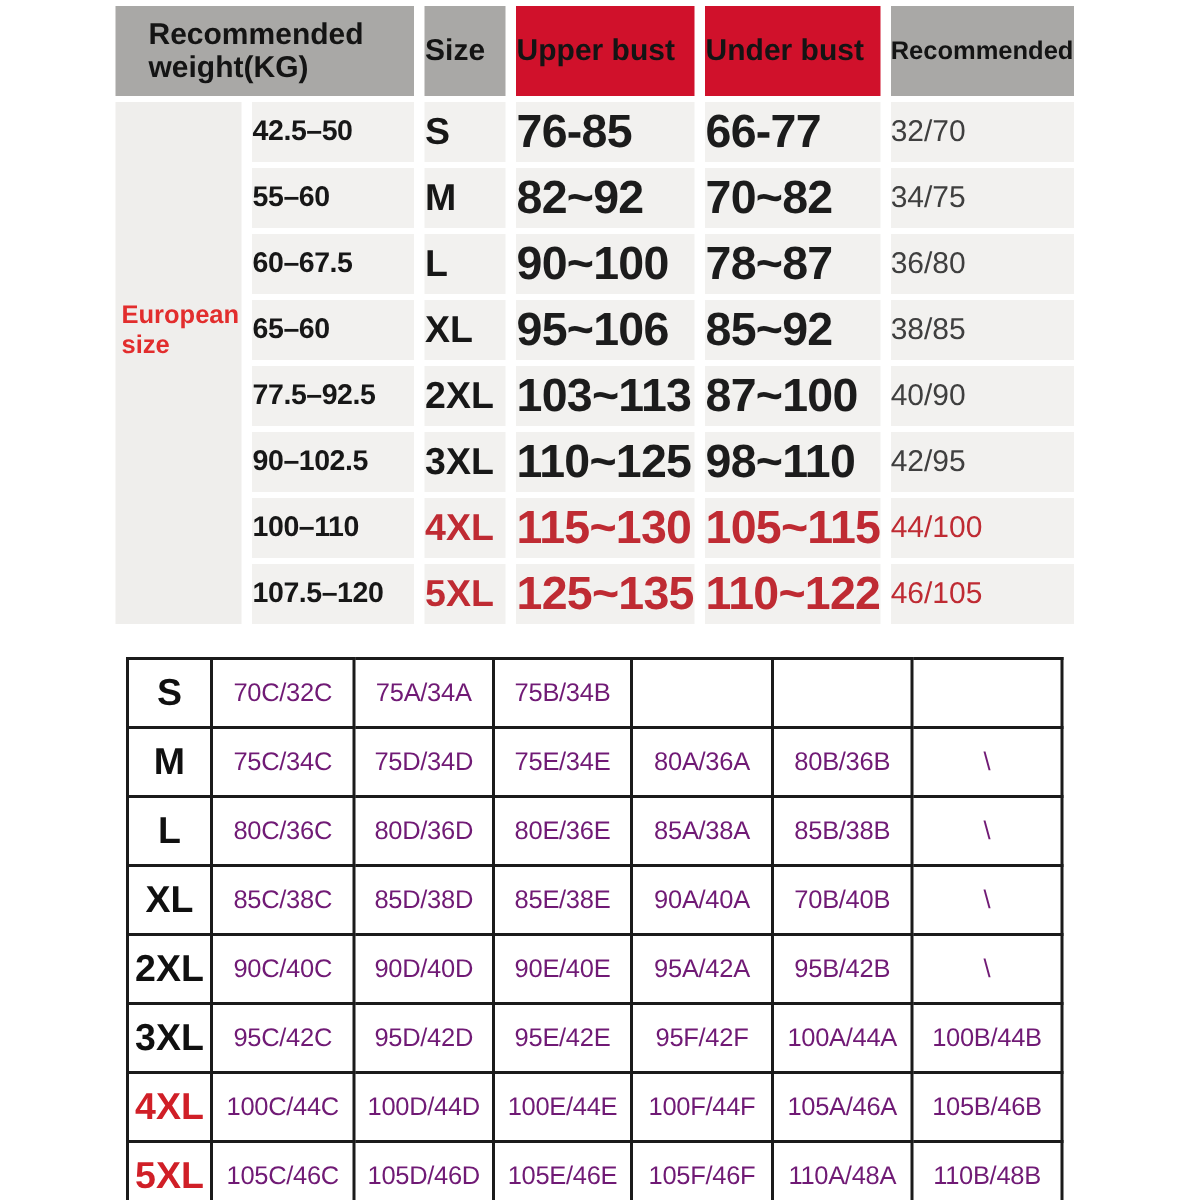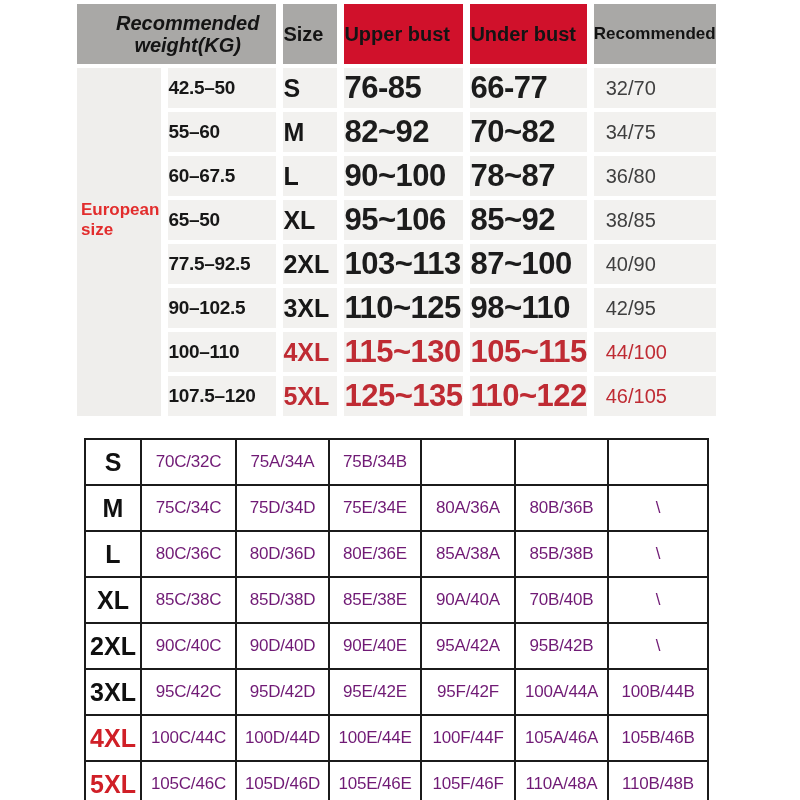--- a/index.html
+++ b/index.html
@@ -6,29 +6,29 @@
   body{width:800px;height:800px;font-family:"Liberation Sans",sans-serif;}
   .page{position:relative;width:800px;height:800px;background:#ffffff;overflow:hidden;}
 
   
   .tt{position:absolute;left:70px;top:0;border-collapse:separate;border-spacing:7px 4px;table-layout:fixed;}
   .tt .c0{width:80px}.tt .c1{width:108px}.tt .c2{width:54px}.tt .c3{width:119px}.tt .c4{width:116px}.tt .c5{width:116px}
   .tt th,.tt td{padding:0;text-align:left;vertical-align:middle;overflow:hidden;white-space:nowrap;}
   .tt .h{height:60px;font-weight:bold;font-size:20px;color:#141414;line-height:1.1;}
   .tt .gray{background:#a9a8a6;}
   .tt .redh{background:#d0112b;}
-  .tt .hw{text-align:center;padding-left:22px;white-space:normal;font-style:italic;}
+  .tt .hw{text-align:left;padding-left:22px;white-space:normal;}
   .tt .hr{font-size:17px;}
   .tt tbody td{height:40px;background:#f2f1ef;}
   .tt .side{background:#efeeec;text-align:left;vertical-align:middle;padding:0 2px 44px 4px;
             font-weight:bold;font-size:17px;line-height:1.18;color:#e22d2d;white-space:normal;}
   .tt .w{font-weight:bold;font-size:19px;letter-spacing:-0.3px;color:#171717;}
   .tt .s{font-weight:bold;font-size:25px;color:#171717;}
   .tt .b{font-weight:bold;font-size:31px;letter-spacing:-0.5px;color:#1c1c1c;}
-  .tt .r{font-size:20px;color:#3f3f3f;padding-left:12px;}
+  .tt .r{font-size:20px;color:#3f3f3f;}
   .tt tr.hl .s,.tt tr.hl .b{color:#bf2b33;}
   .tt tr.hl .r{color:#bf2b33;}
 
   
   .bt{position:absolute;left:84px;top:438px;border-collapse:collapse;table-layout:fixed;}
   .bt .d0{width:56px}.bt .d1{width:95px}.bt .d2{width:93px}.bt .d3{width:92px}
   .bt .d4{width:94px}.bt .d5{width:93px}.bt .d6{width:100px}
   .bt th,.bt td{border:2px solid #1b1b1b;background:#ffffff;padding:0;height:44px;
                 text-align:center;vertical-align:middle;white-space:nowrap;overflow:hidden;}
   .bt .lbl{font-weight:bold;font-size:25px;color:#101010;}
@@ -75,21 +75,21 @@
         <td class="r">34/75</td>
       </tr>
       <tr>
         <td class="w">60–67.5</td>
         <td class="s">L</td>
         <td class="b">90~100</td>
         <td class="b">78~87</td>
         <td class="r">36/80</td>
       </tr>
       <tr>
-        <td class="w">65–50</td>
+        <td class="w">65–60</td>
         <td class="s">XL</td>
         <td class="b">95~106</td>
         <td class="b">85~92</td>
         <td class="r">38/85</td>
       </tr>
       <tr>
         <td class="w">77.5–92.5</td>
         <td class="s">2XL</td>
         <td class="b">103~113</td>
         <td class="b">87~100</td>

